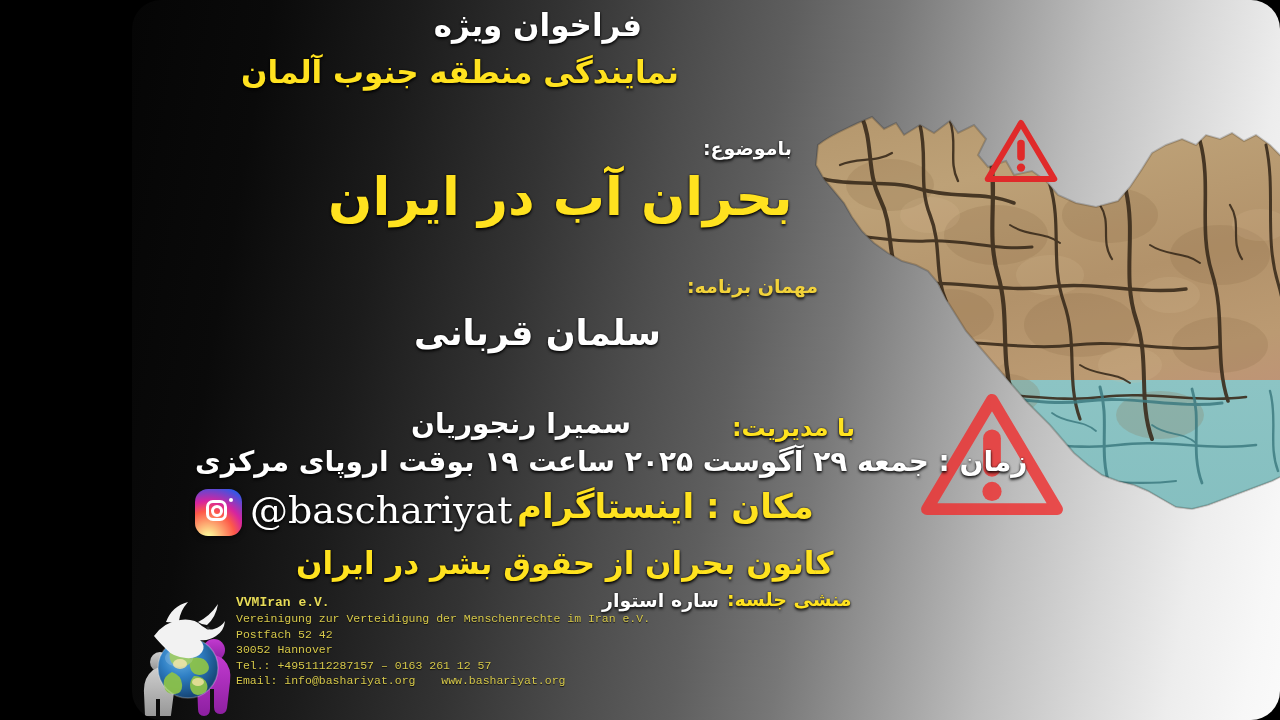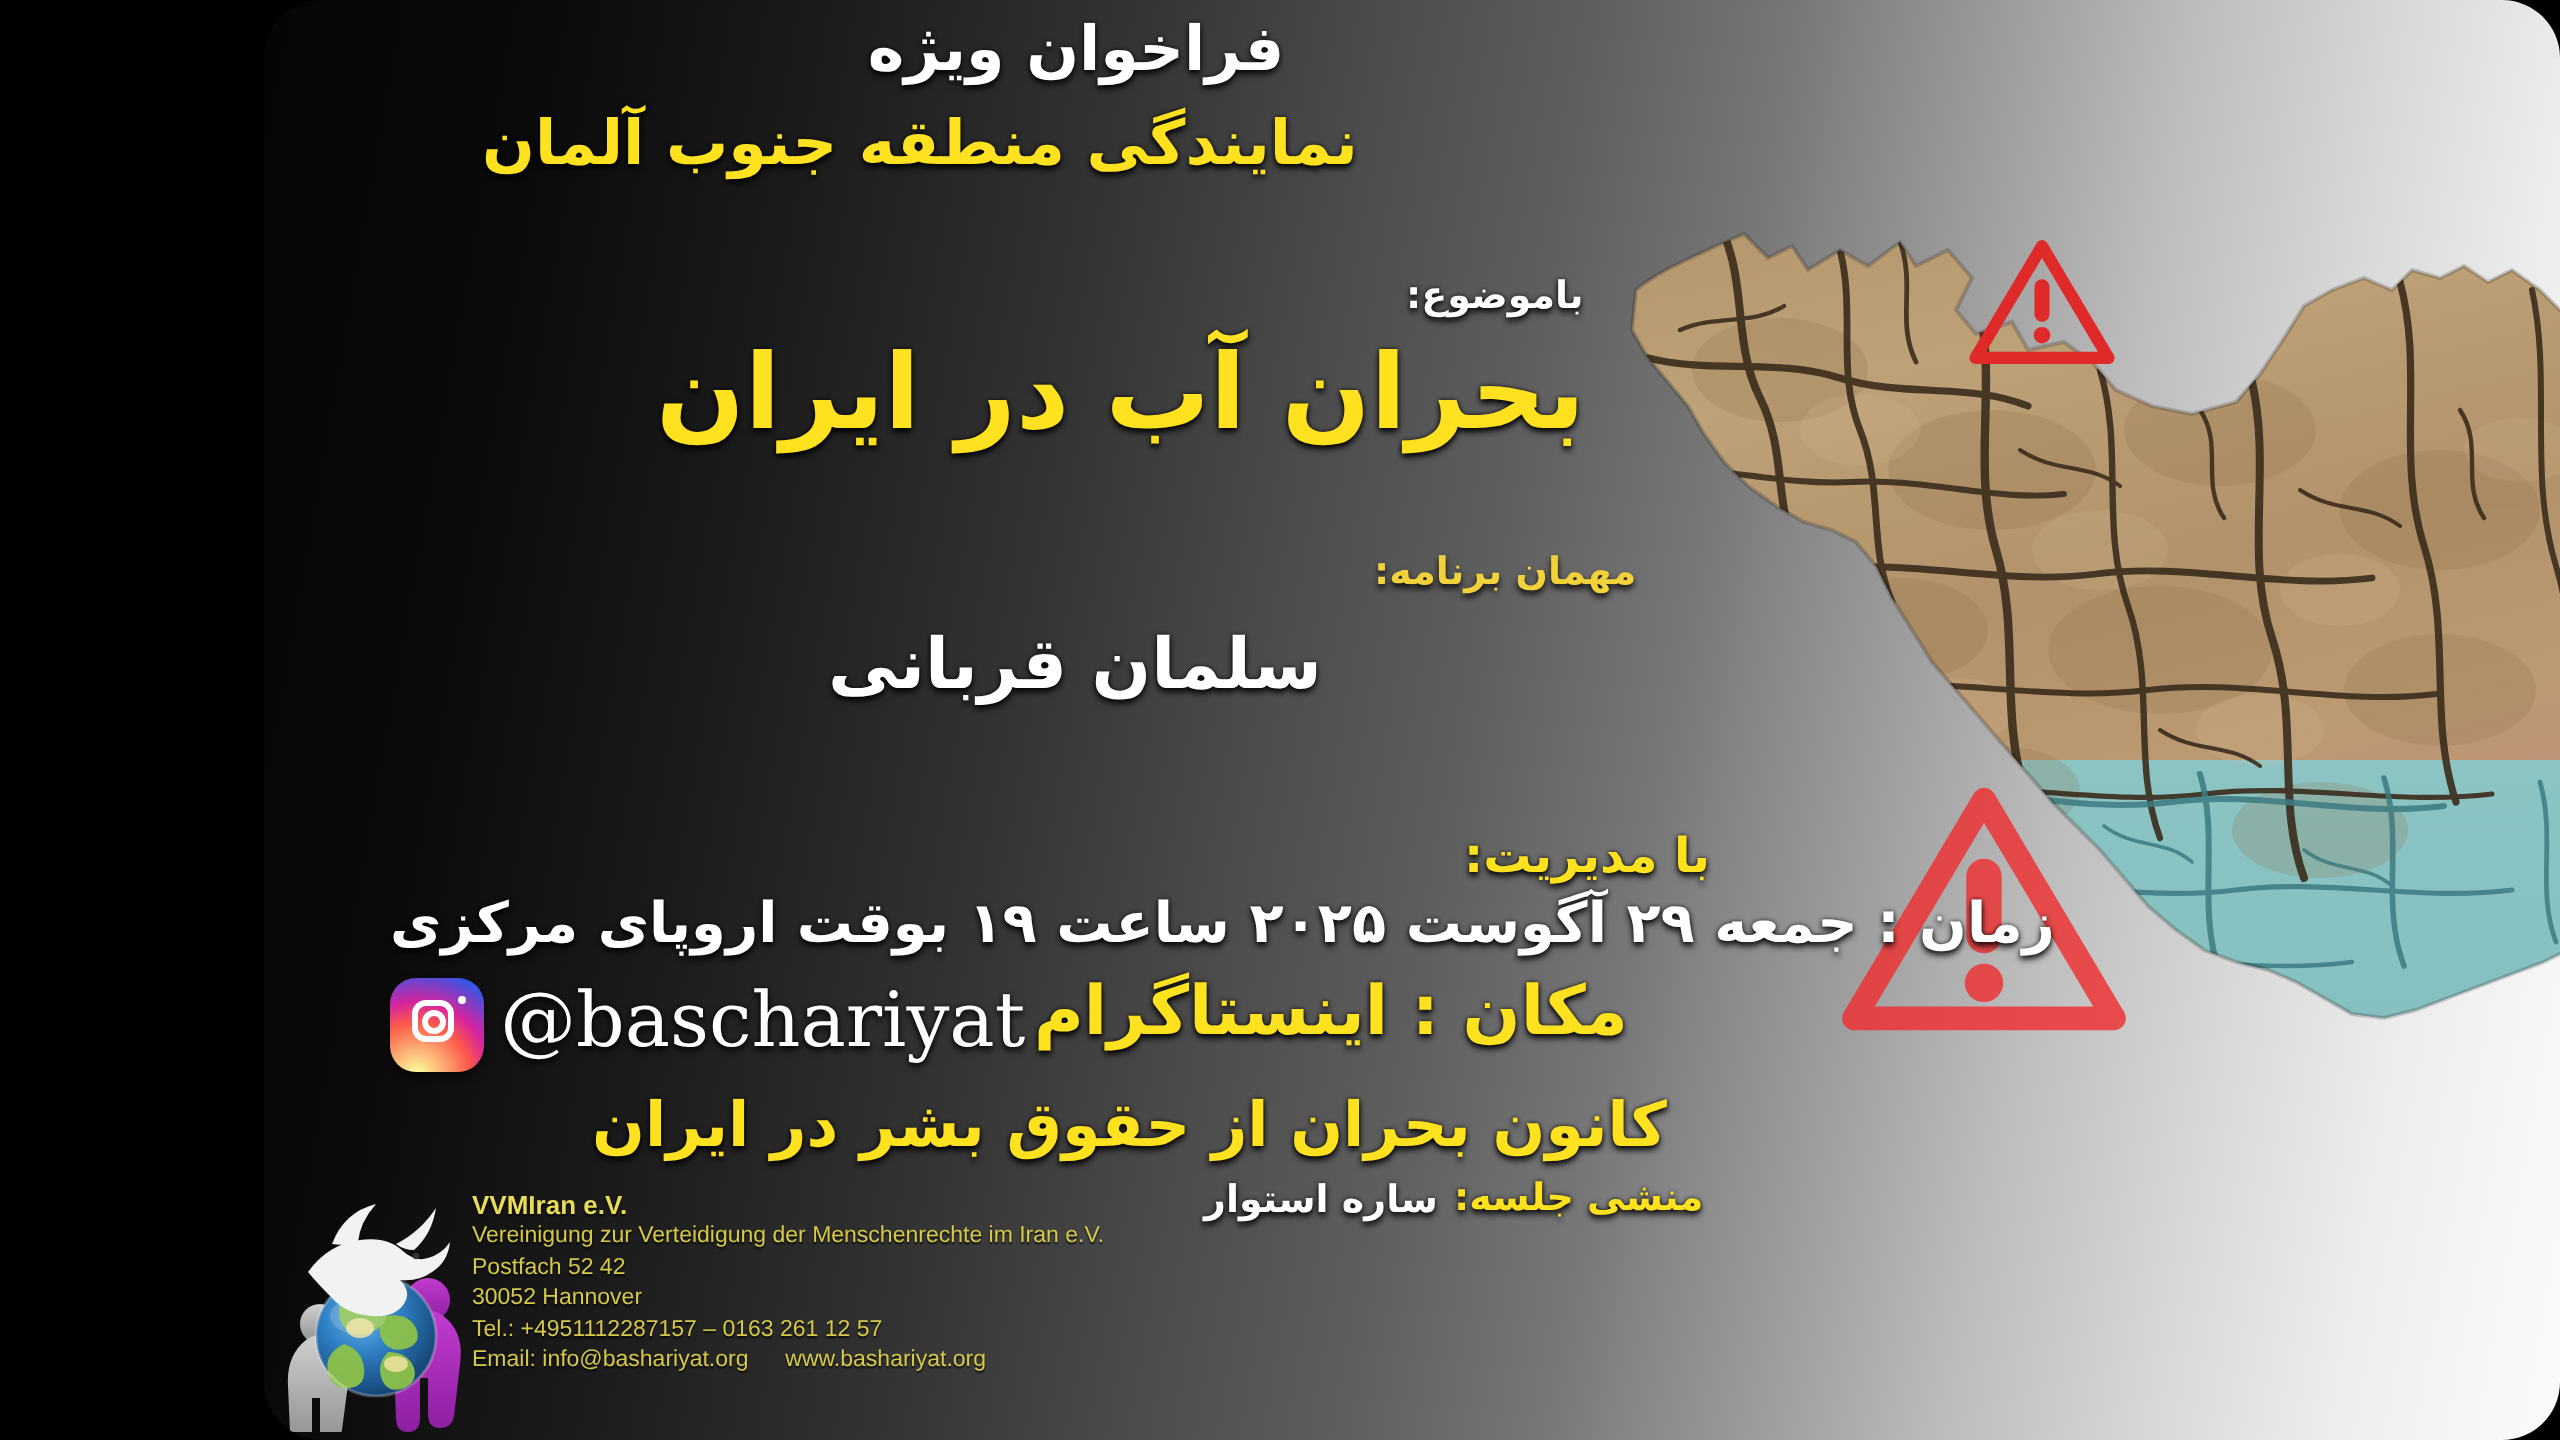--- a/index.html
+++ b/index.html
@@ -134,21 +134,21 @@
     width: 104px; height: 138px;
   }
   #logo svg { display:block; width:100%; height:100%; }
 
   #footer {
     position: absolute;
     left: 104px; top: 594px;
     direction: ltr;
     text-align: left;
     color: #d6c84a;
-    font-family: Liberation Sans, sans-serif;
+    font-family: Liberation Mono, monospace;
     font-size: 11.5px;
     line-height: 15.6px;
     text-shadow: 0 1px 1px rgba(0,0,0,.8);
   }
   #footer .org-name {
     font-weight: bold;
     font-size: 13px;
     color: #e8dc58;
     line-height: 17px;
   }
@@ -329,20 +329,21 @@
     <span class="inner">نمایندگی منطقه جنوب آلمان</span>
   </div>
 
   <div class="txt white-sh" id="subject-label">باموضوع:</div>
   <div class="txt yellow-sh" id="subject-title">بحران آب در ایران</div>
 
   <div class="txt gold-sh" id="guest-label">مهمان برنامه:</div>
   <div class="txt white-sh" id="guest-name">سلمان قربانی</div>
 
   <div class="txt yellow-sh" id="host-label">با مدیریت:</div>
+  <div class="txt white-sh" id="host-name">سمیرا رنجوریان</div>
 
   <div class="txt white-sh" id="time-line">زمان : جمعه  ۲۹ آگوست ۲۰۲۵ ساعت ۱۹ بوقت اروپای مرکزی</div>
 
   <div class="txt yellow-sh" id="place-line">مکان : اینستاگرام</div>
 
   <div id="ig-icon">
     <span class="ring"></span>
     <span class="lens"></span>
     <span class="dot"></span>
   </div>

